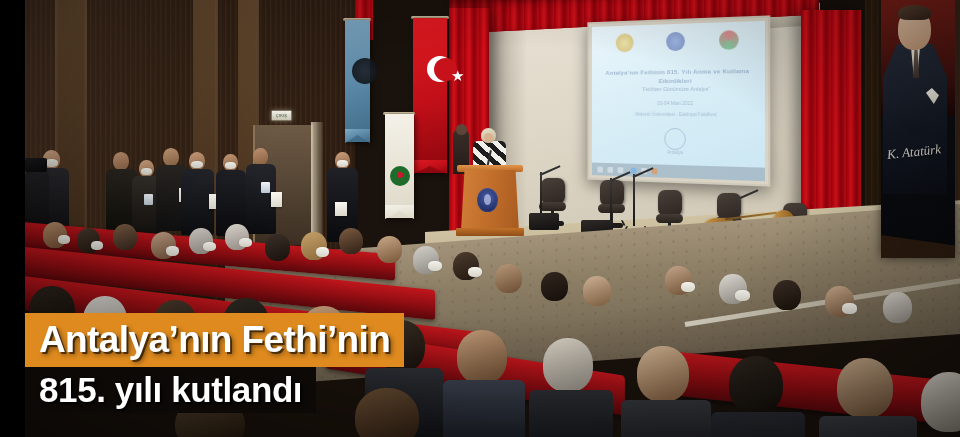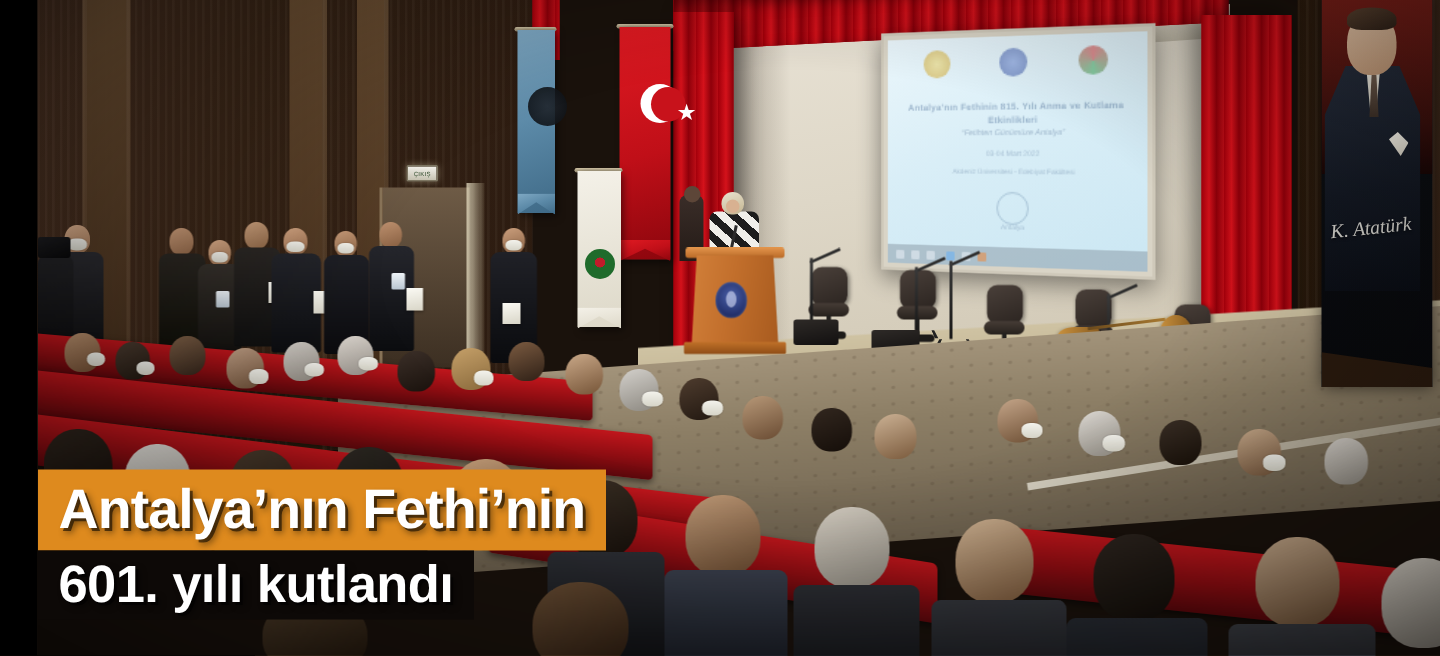--- a/index.html
+++ b/index.html
@@ -785,15 +785,15 @@
       <div class="p-pocket"></div>
       <div class="p-head"></div>
       <div class="p-hair"></div>
       <div class="p-sign">K. Atatürk</div>
     </div>
 
     <div class="vignette"></div>
   </div>
 
   <div class="headline headline-1">Antalya’nın Fethi’nin</div>
-  <div class="headline headline-2">601. yılı kutlandı</div>
+  <div class="headline headline-2">815. yılı kutlandı</div>
 
 </div>
 
 </body></html>

